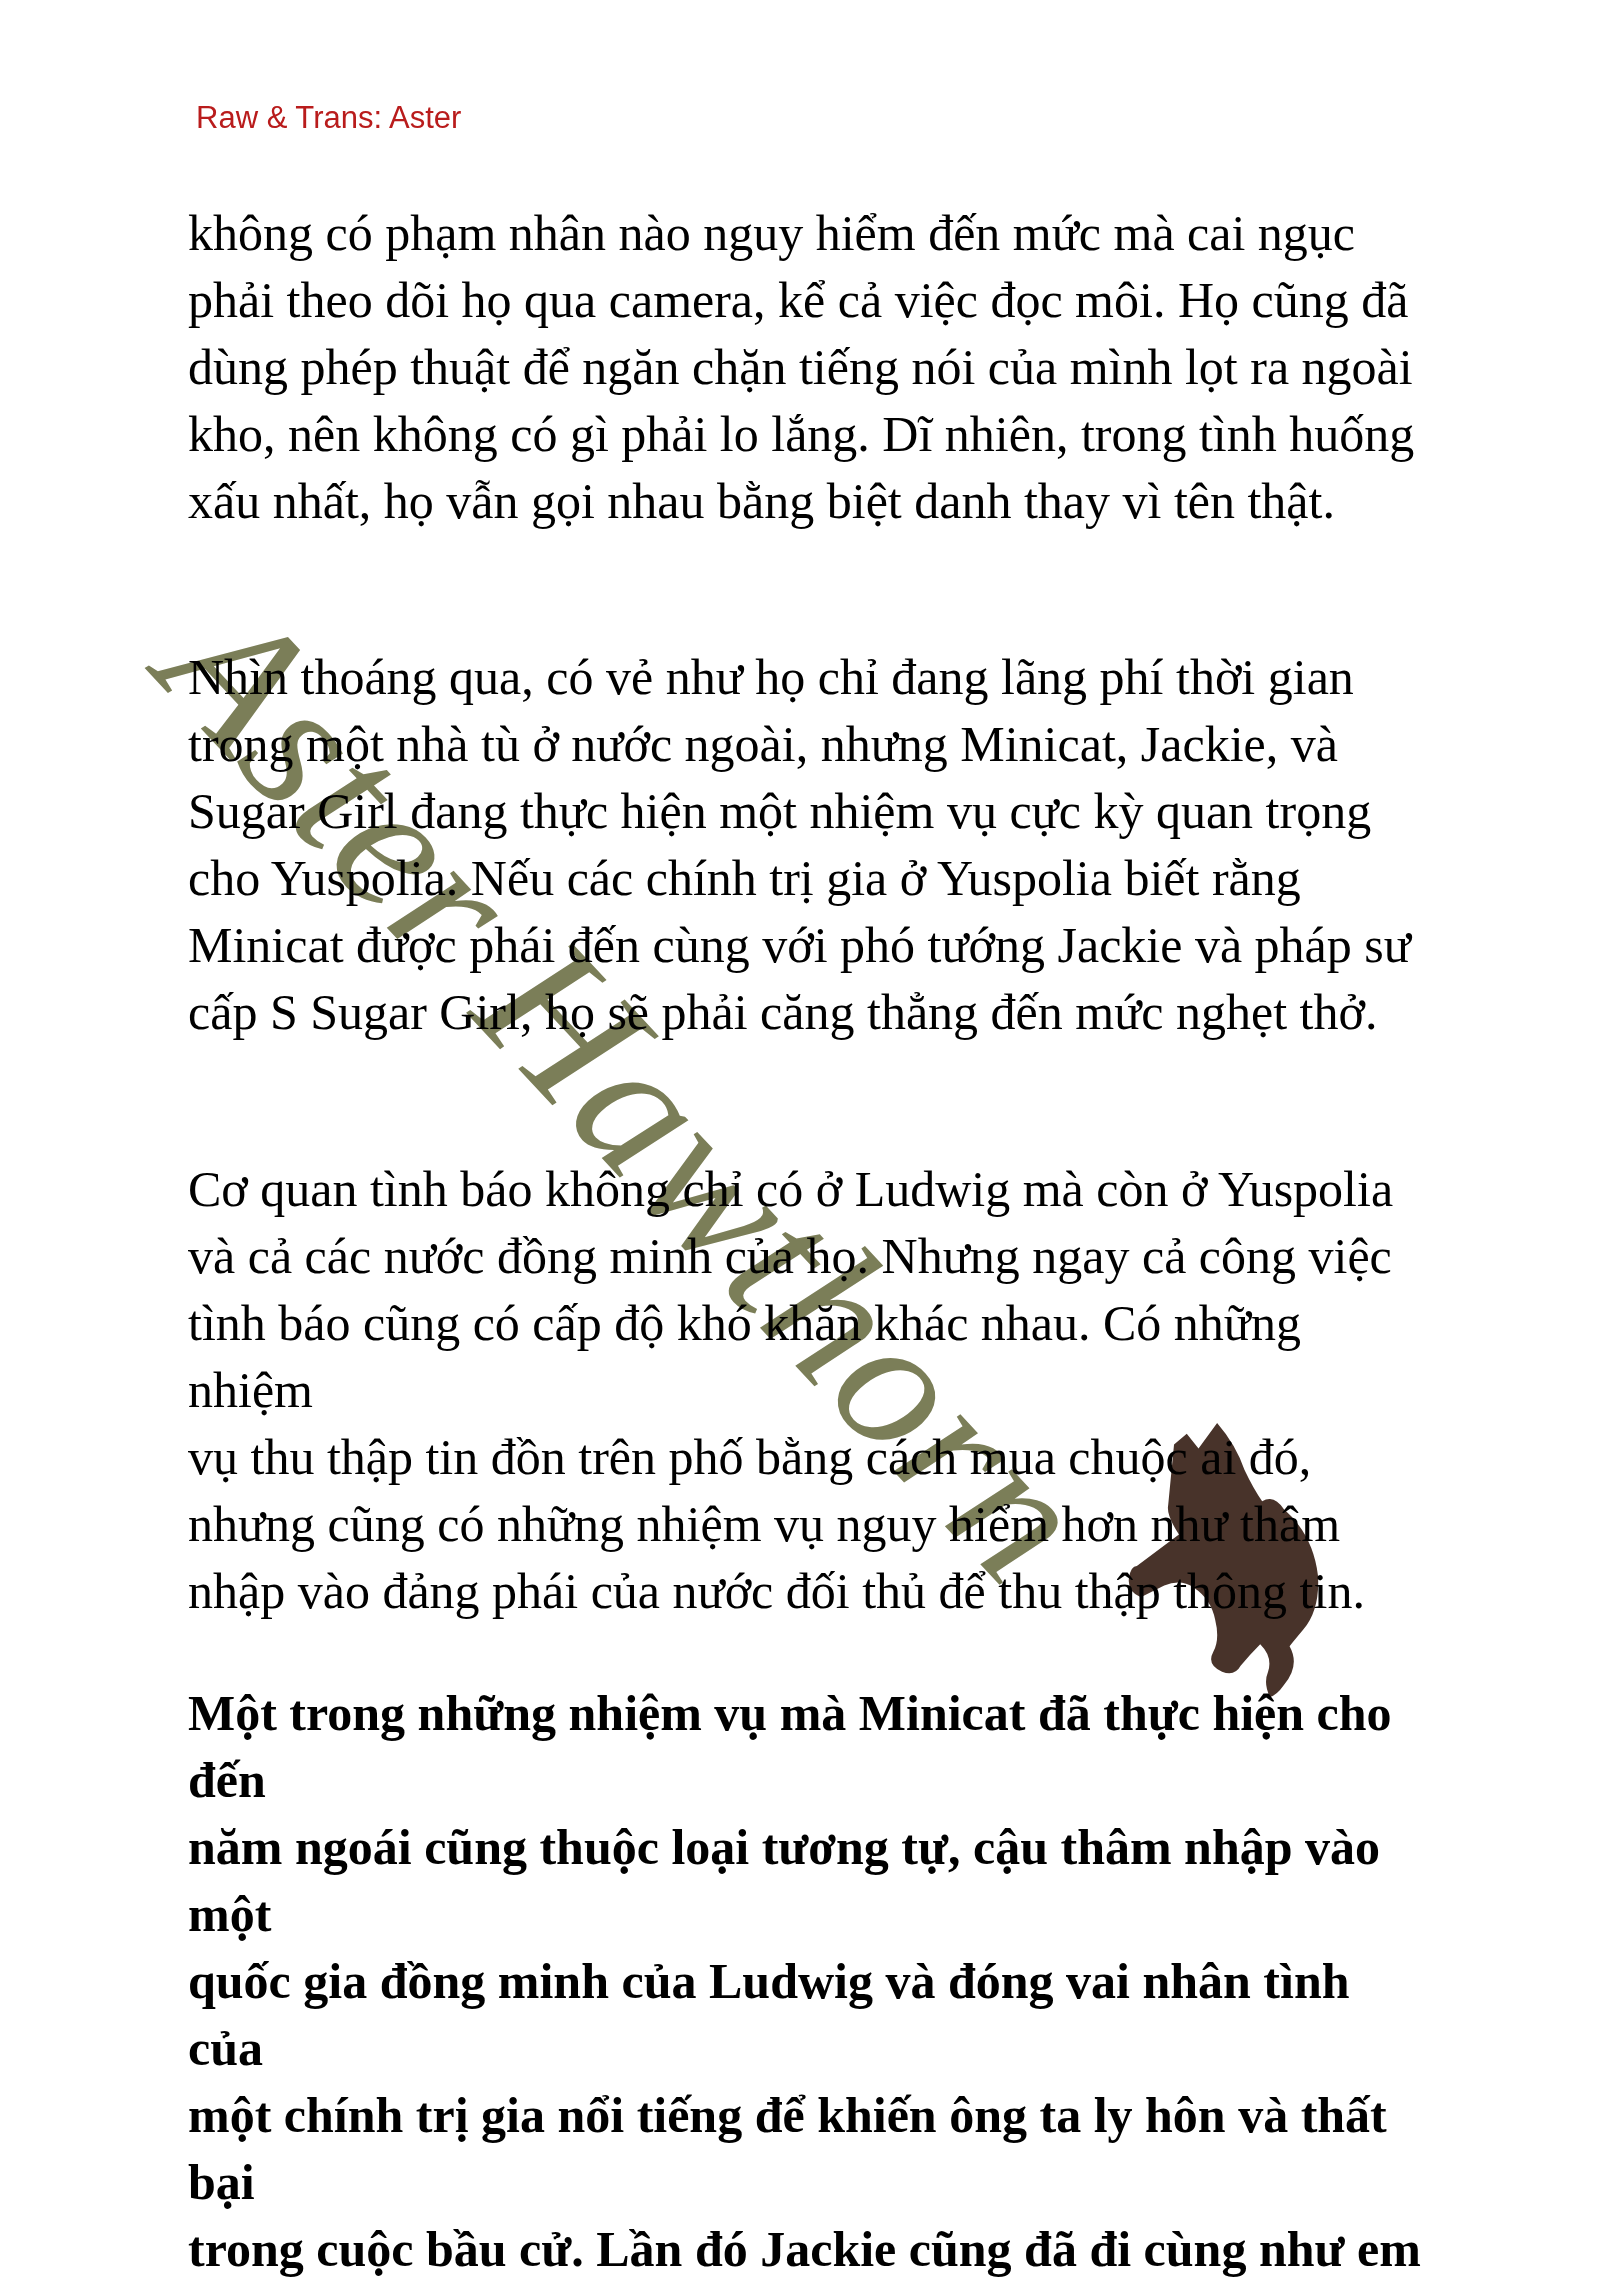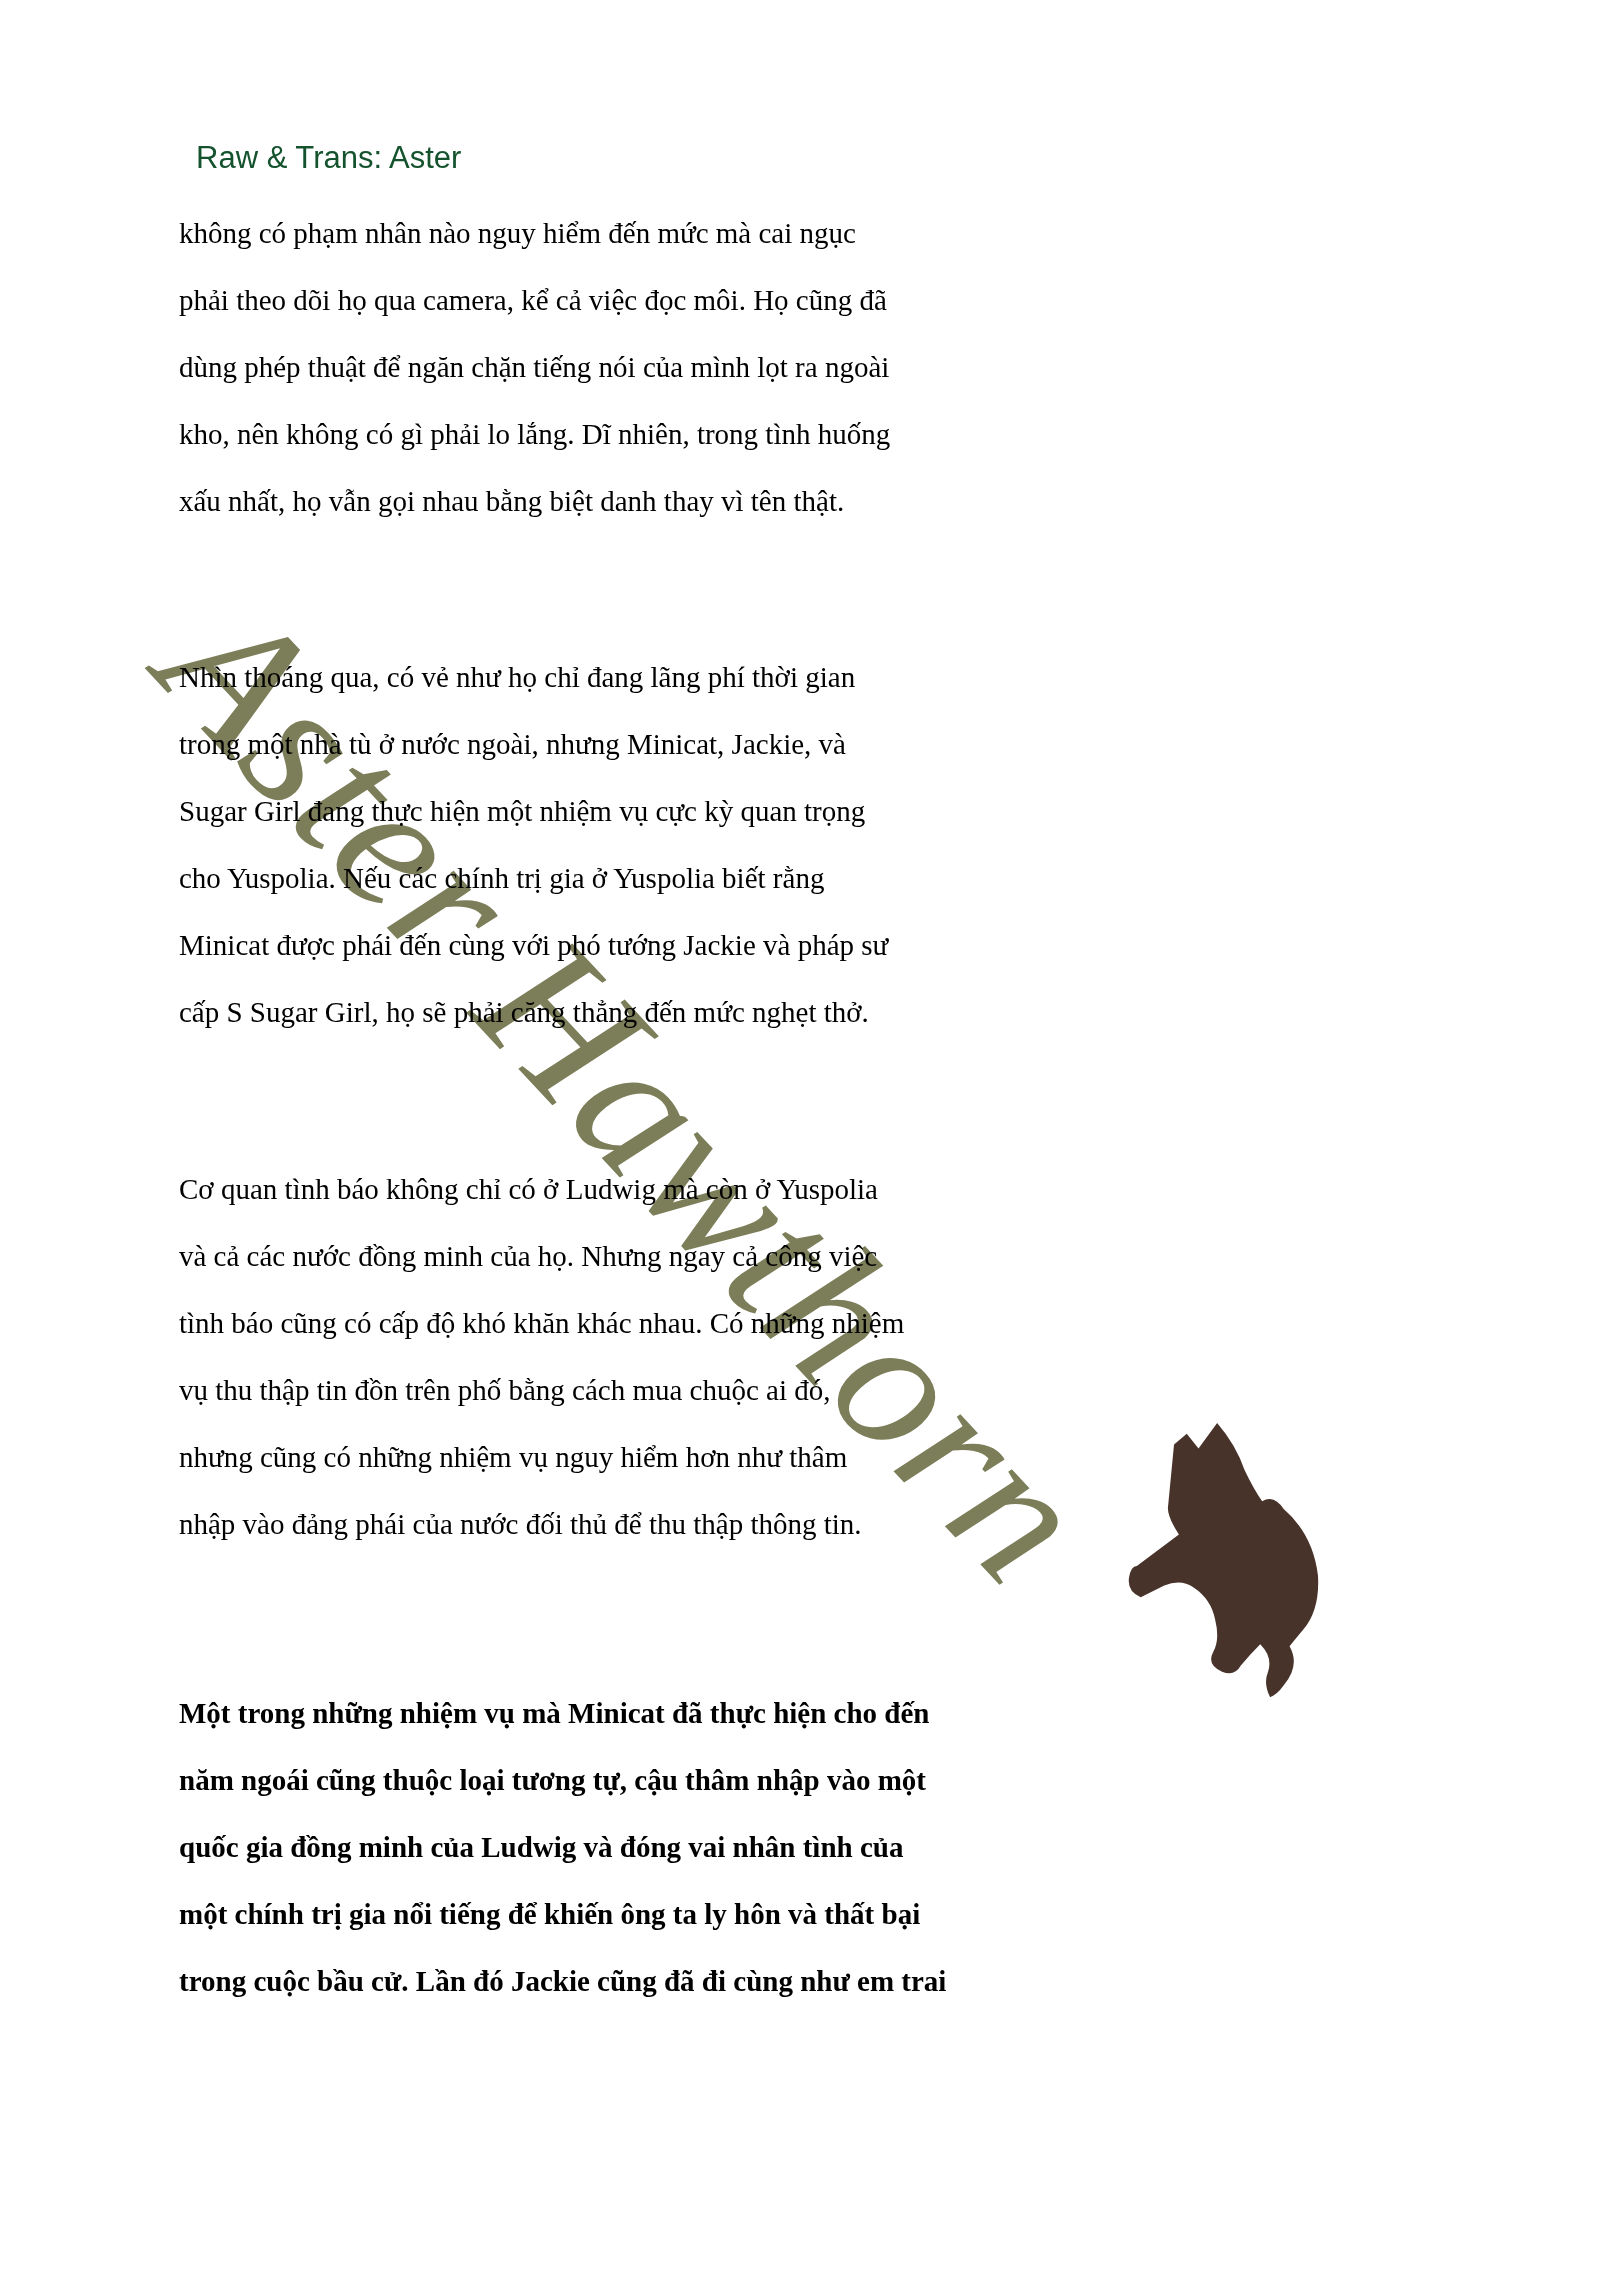--- a/index.html
+++ b/index.html
@@ -15,31 +15,30 @@
     overflow: hidden;
     font-family: "Liberation Serif", serif;
   }
   .credit-header {
     position: absolute;
     left: 196px;
     top: 98px;
     font-family: "Liberation Sans", sans-serif;
     font-size: 31px;
     line-height: 39px;
-    color: #14532d;
+    color: #b91c1c;
     z-index: 3;
     white-space: nowrap;
-    margin-top: 40px;
   }
   .body-paragraph {
     position: absolute;
-    left: 179px;
+    left: 188px;
     width: 1235px;
     font-family: "Liberation Serif", serif;
-    font-size: 29px;
+    font-size: 50px;
     line-height: 67px;
     color: #000000;
     white-space: pre-line;
     z-index: 2;
     margin: 0;
   }
   .p1 { top: 200px; }
   .p2 { top: 644px; }
   .p3 { top: 1156px; }
   .p4 { top: 1680px; font-weight: bold; }

